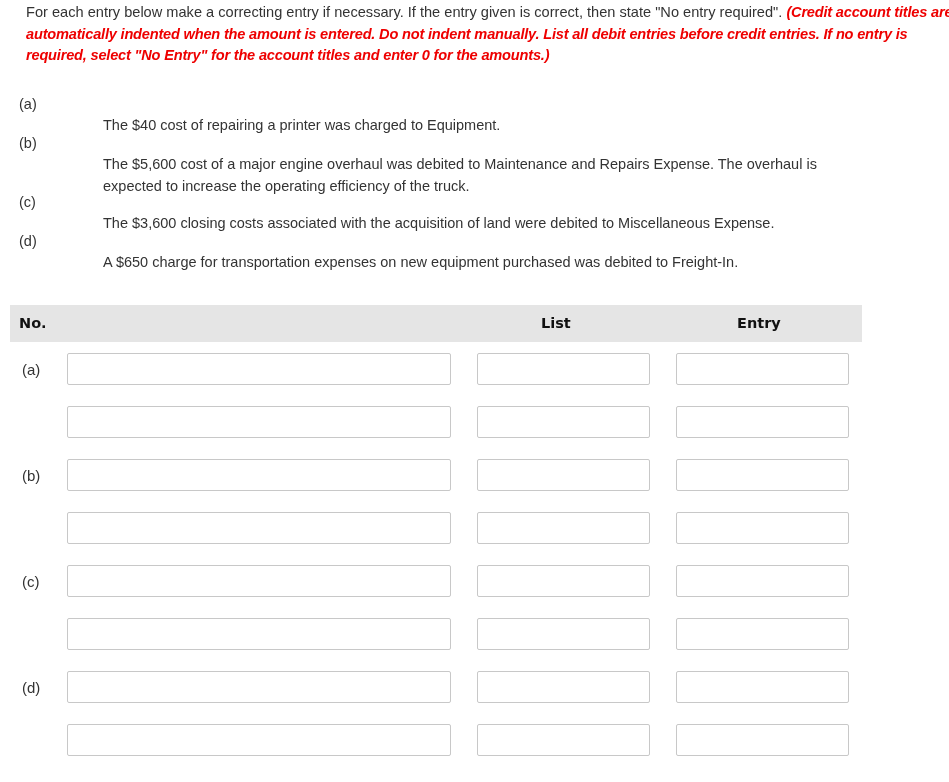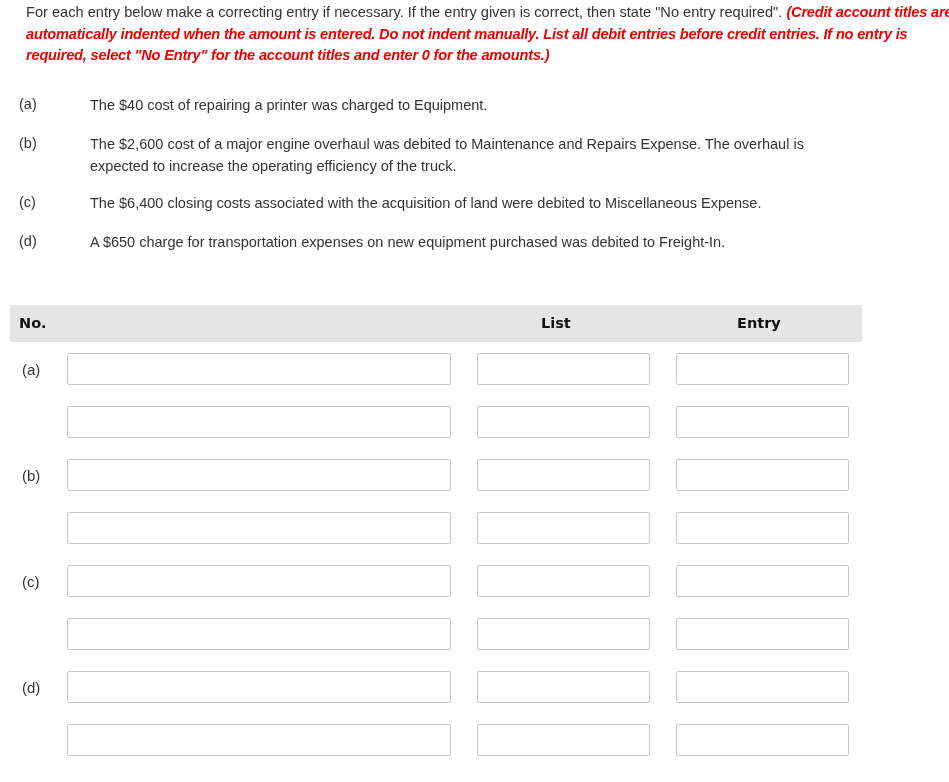--- a/index.html
+++ b/index.html
@@ -3,21 +3,21 @@
 <meta charset="utf-8">
 <style>
   html, body { margin: 0; padding: 0; background: #ffffff; }
   body { width: 949px; height: 782px; position: relative; overflow: hidden;
          font-family: "Liberation Sans", "DejaVu Sans", sans-serif; color: #333333; }
   .instructions { position: absolute; left: 26px; top: 2px; width: 930px;
          font-size: 14.6px; line-height: 21.5px; color: #333333; }
   .instructions .note { color: #ee0000; font-style: italic; font-weight: bold; letter-spacing: -0.2px; }
   .entries { position: absolute; left: 0; top: 0; }
   .entry-label { position: absolute; left: 19px; font-size: 14.5px; color: #333333; }
-  .entry-text { position: absolute; left: 90px; width: 775px; font-size: 14.5px; line-height: 21.5px; color: #333333; }
+  .entry-text { position: absolute; left: 103px; width: 775px; font-size: 14.5px; line-height: 21.5px; color: #333333; margin-top: 20px; }
   .table-header { position: absolute; left: 10px; top: 305px; width: 852px; height: 37px;
          background: #e5e5e5; font-family: "DejaVu Sans", sans-serif; font-weight: bold;
          font-size: 14.5px; color: #111111; text-align: right; }
   .table-header span { position: absolute; top: 10px; }
   .row-label { position: absolute; left: 22px; font-size: 15px; color: #333333; }
   .input { position: absolute; height: 30px; border: 1px solid #c8c8c8; border-radius: 2px;
          background: #ffffff; box-sizing: content-box; padding: 0; margin: 0; outline: none;
          font-size: 14px; font-family: "Liberation Sans", sans-serif; color: #333; }
   .in-account { left: 67px; width: 382px; }
   .in-debit { left: 477px; width: 171px; }
@@ -28,24 +28,24 @@
 
 <div class="instructions">
   <span>For each entry below make a correcting entry if necessary. If the entry given is correct, then state "No entry required". </span><span class="note">(Credit account titles are automatically indented when the amount is entered. Do not indent manually. List all debit entries before credit entries. If no entry is required, select "No Entry" for the account titles and enter 0 for the amounts.)</span>
 </div>
 
 <div class="entries">
   <span class="entry-label" style="top:96px">(a)</span>
   <div class="entry-text" style="top:95px">The $40 cost of repairing a printer was charged to Equipment.</div>
 
   <span class="entry-label" style="top:135px">(b)</span>
-  <div class="entry-text" style="top:134px">The $2,600 cost of a major engine overhaul was debited to Maintenance and Repairs Expense. The overhaul is expected to increase the operating efficiency of the truck.</div>
+  <div class="entry-text" style="top:134px">The $5,600 cost of a major engine overhaul was debited to Maintenance and Repairs Expense. The overhaul is expected to increase the operating efficiency of the truck.</div>
 
   <span class="entry-label" style="top:194px">(c)</span>
-  <div class="entry-text" style="top:193px">The $6,400 closing costs associated with the acquisition of land were debited to Miscellaneous Expense.</div>
+  <div class="entry-text" style="top:193px">The $3,600 closing costs associated with the acquisition of land were debited to Miscellaneous Expense.</div>
 
   <span class="entry-label" style="top:233px">(d)</span>
   <div class="entry-text" style="top:232px">A $650 charge for transportation expenses on new equipment purchased was debited to Freight-In.</div>
 </div>
 
 <div class="table-header">
   <span style="left:9px">No.</span>
   <span style="left:531px">List</span>
   <span style="left:727px">Entry</span>
 </div>

